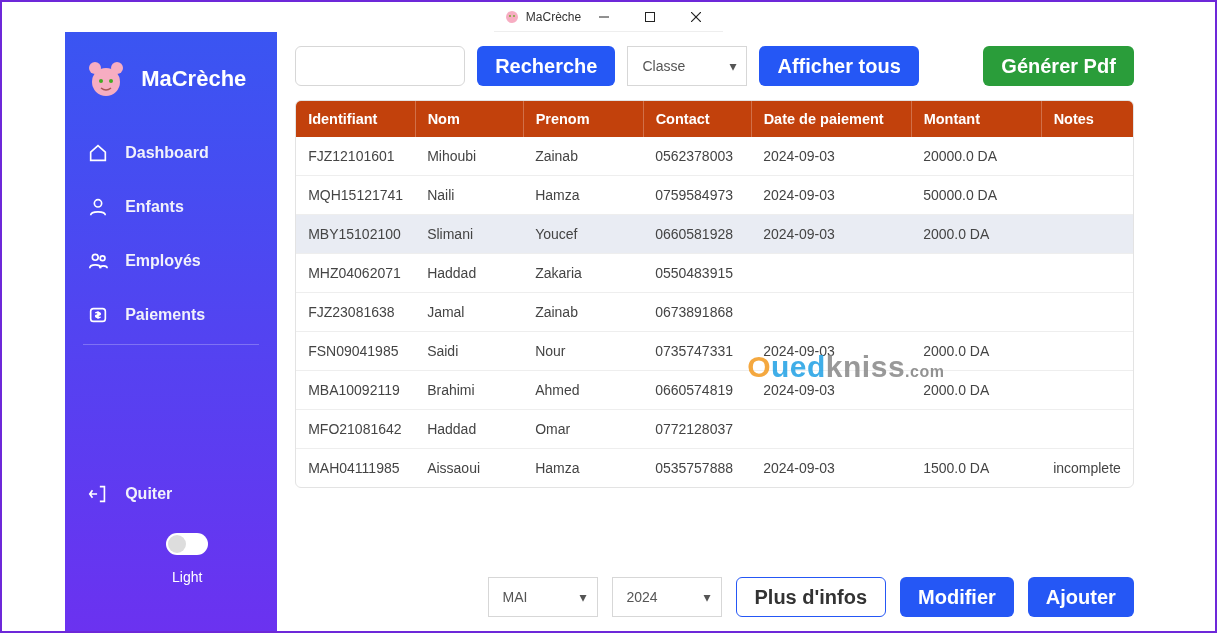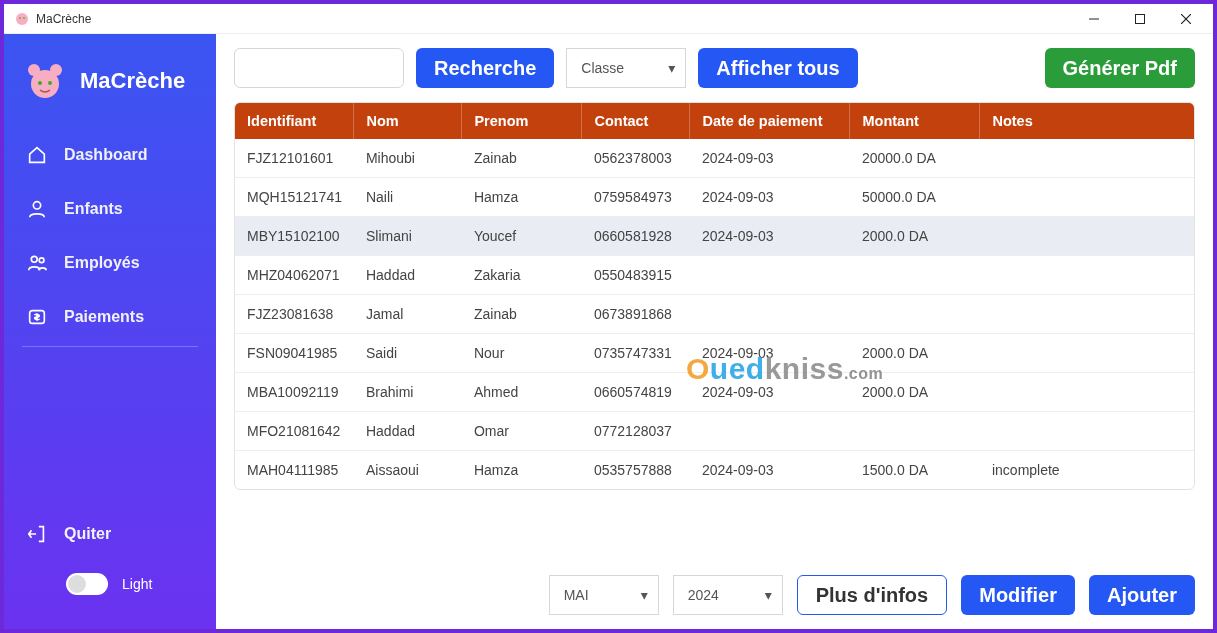--- a/index.html
+++ b/index.html
@@ -1,41 +1,41 @@
 <!DOCTYPE html>
 <html><head>
 <meta charset="utf-8">
 <style>
 * { box-sizing: border-box; margin: 0; padding: 0; font-family: "Segoe UI", Arial, sans-serif; }
 html, body { width: 1217px; height: 633px; overflow: hidden; background: #fff; }
 
-.window { width: 1217px; height: 633px; display: flex; flex-direction: column; border: 4px solid #6d28d9; }
+.window { width: 1217px; height: 633px; display: flex; flex-direction: column; border: 2px solid #6d28d9; align-items: center; }
 
 
 .titlebar { height: 30px; display: flex; align-items: center; padding: 0 4px; background: #fff; border-bottom: 1px solid #eee; }
 .titlebar .icon { width: 16px; height: 16px; margin: 0 6px; }
 .titlebar .title { font-size: 12px; color: #333; flex: 0 0 auto; }
 .titlebar .spacer { flex: 1; }
 .titlebar .ctrl { width: 46px; height: 30px; display: flex; align-items: center; justify-content: center; font-size: 12px; color: #222; cursor: pointer; }
 
 .body { flex: 1; display: flex; min-height: 0; }
 
 
 .sidebar { width: 212px; background: linear-gradient(180deg, #3a55f2 0%, #6b32f0 100%); color: #fff; display: flex; flex-direction: column; padding-top: 10px; }
 .brand { display: flex; align-items: center; padding: 14px 18px 24px 18px; gap: 12px; }
 .brand-logo { width: 46px; height: 46px; }
 .brand-name { font-size: 22px; font-weight: 700; }
 .nav { display: flex; flex-direction: column; }
 .nav-item { display: flex; align-items: center; gap: 16px; padding: 16px 22px; font-size: 16px; font-weight: 600; cursor: pointer; color: #f1f1fb; }
 .nav-item .icon { width: 22px; height: 22px; flex: 0 0 22px; }
 .nav-item.active { position: relative; }
 .nav-divider { height: 1px; background: rgba(255,255,255,0.25); margin: 2px 18px 0 18px; }
-.sidebar-bottom { margin-top: auto; padding-bottom: 20px; }
+.sidebar-bottom { margin-top: auto; padding-bottom: 32px; }
 .quit { display: flex; align-items: center; gap: 16px; padding: 14px 22px; font-size: 16px; font-weight: 600; cursor: pointer; color: #f1f1fb; }
-.theme { display: flex; align-items: center; gap: 14px; padding: 14px 30px 14px 62px; font-size: 14px; }
+.theme { display: flex; align-items: center; gap: 14px; padding: 14px 30px 14px 62px; font-size: 14px; flex-direction: column; }
 .switch { width: 42px; height: 22px; background: #fff; border-radius: 11px; position: relative; }
 .switch::after { content: ""; position: absolute; width: 18px; height: 18px; border-radius: 50%; background: #ddd; top: 2px; left: 2px; }
 
 
 .main { flex: 1; display: flex; flex-direction: column; padding: 14px 18px; gap: 14px; min-width: 0; }
 .toolbar { display: flex; align-items: center; gap: 12px; }
 .toolbar .spacer { flex: 1; }
 .input { height: 40px; border: 1px solid #d7d7d7; border-radius: 6px; padding: 0 12px; font-size: 14px; background: #fff; }
 .search-input { width: 170px; }
 .btn { height: 40px; border: none; border-radius: 6px; padding: 0 18px; font-size: 20px; font-weight: 600; cursor: pointer; color: #fff; display: inline-flex; align-items: center; justify-content: center; }

